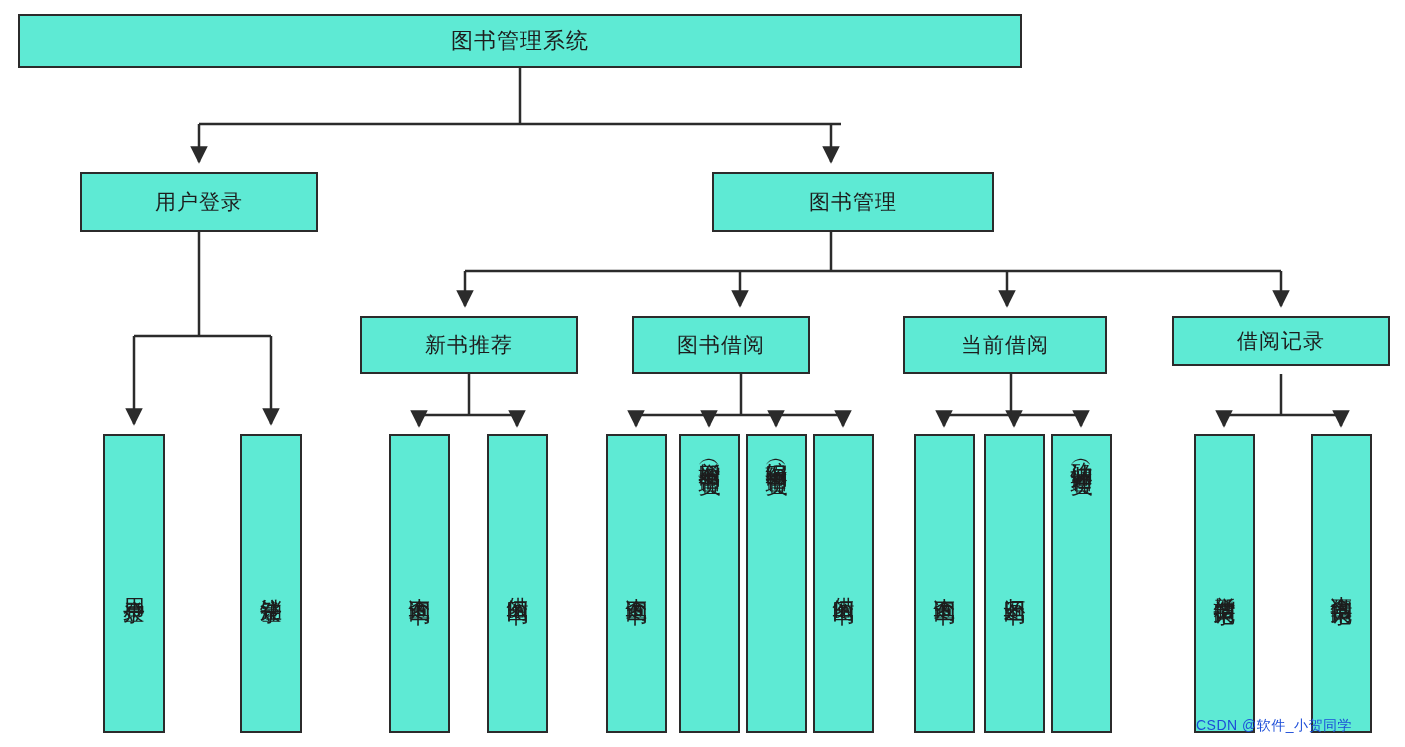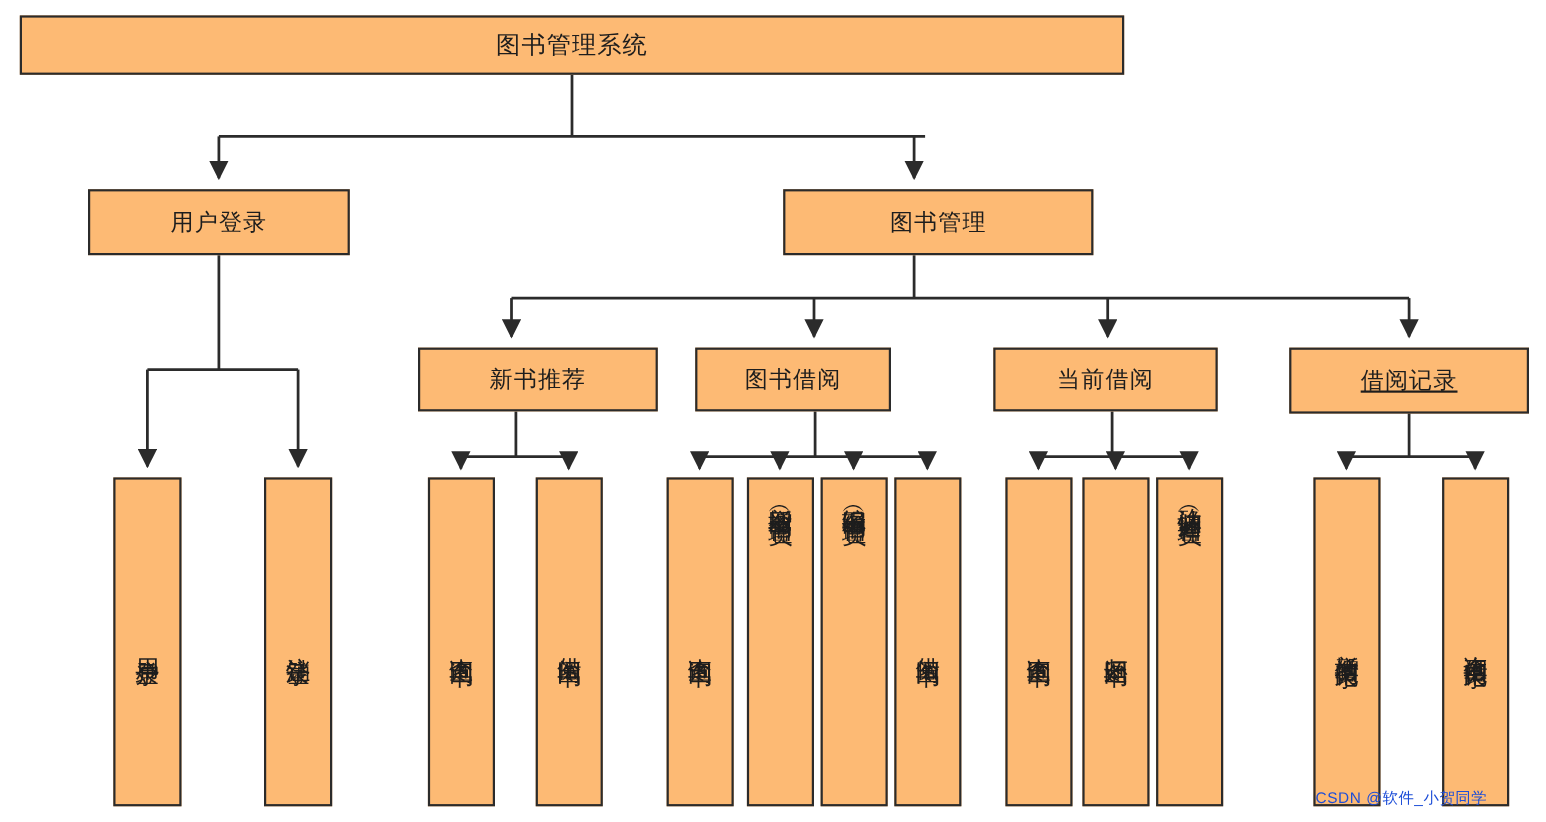--- a/index.html
+++ b/index.html
@@ -11,21 +11,21 @@
   #canvas {
     position: relative;
     width: 1405px;
     height: 747px;
     background: #ffffff;
     overflow: hidden;
   }
   .node {
     position: absolute;
     border: 2px solid #2b2b2b;
-    background: #fdba74;
+    background: #5eead4;
     display: flex;
     align-items: center;
     justify-content: center;
     color: #1d1d1d;
     text-align: center;
   }
   .node-h {            
     font-size: 21px;
     letter-spacing: 1px;
   }
@@ -112,24 +112,24 @@
     </g>
   </svg>
 
   <div class="node node-h root" id="node-root" style="left: 18px; top: 14px; width: 1004px; height: 54px;">图书管理系统</div>
 
   <div id="level2-container">
       <div class="node node-h" style="left: 80px; top: 172px; width: 238px; height: 60px;">用户登录</div>
       <div class="node node-h" style="left: 712px; top: 172px; width: 282px; height: 60px;">图书管理</div>
     </div>
   <div id="level3-container">
-      <div class="node node-h" style="left: 360px; top: 316px; width: 218px; height: 58px; margin-left: 20px;">新书推荐</div>
+      <div class="node node-h" style="left: 360px; top: 316px; width: 218px; height: 58px;">新书推荐</div>
       <div class="node node-h" style="left: 632px; top: 316px; width: 178px; height: 58px;">图书借阅</div>
       <div class="node node-h" style="left: 903px; top: 316px; width: 204px; height: 58px;">当前借阅</div>
-      <div class="node node-h" style="left: 1172px; top: 316px; width: 218px; height: 60px; text-decoration: underline;">借阅记录</div>
+      <div class="node node-h" style="left: 1172px; top: 316px; width: 218px; height: 50px;">借阅记录</div>
     </div>
   <div id="leaves-container">
       <div class="node node-v" style="left: 103px; top: 434px; width: 62px; height: 299px;">用户登录</div>
       <div class="node node-v" style="left: 240px; top: 434px; width: 62px; height: 299px;">注销登录</div>
       <div class="node node-v" style="left: 389px; top: 434px; width: 61px; height: 299px;">查询图书</div>
       <div class="node node-v" style="left: 487px; top: 434px; width: 61px; height: 299px;">借阅图书</div>
       <div class="node node-v" style="left: 606px; top: 434px; width: 61px; height: 299px;">查询图书</div>
       <div class="node node-v top-aligned" style="left: 679px; top: 434px; width: 61px; height: 299px;">新增图书（管理员）</div>
       <div class="node node-v top-aligned" style="left: 746px; top: 434px; width: 61px; height: 299px;">编辑图书（管理员）</div>
       <div class="node node-v" style="left: 813px; top: 434px; width: 61px; height: 299px;">借阅图书</div>

